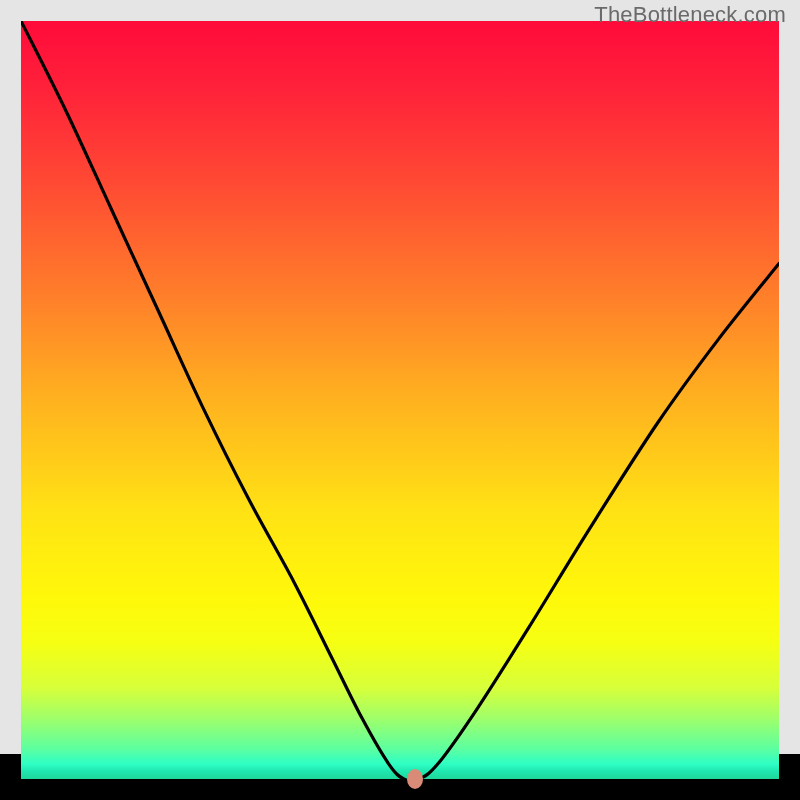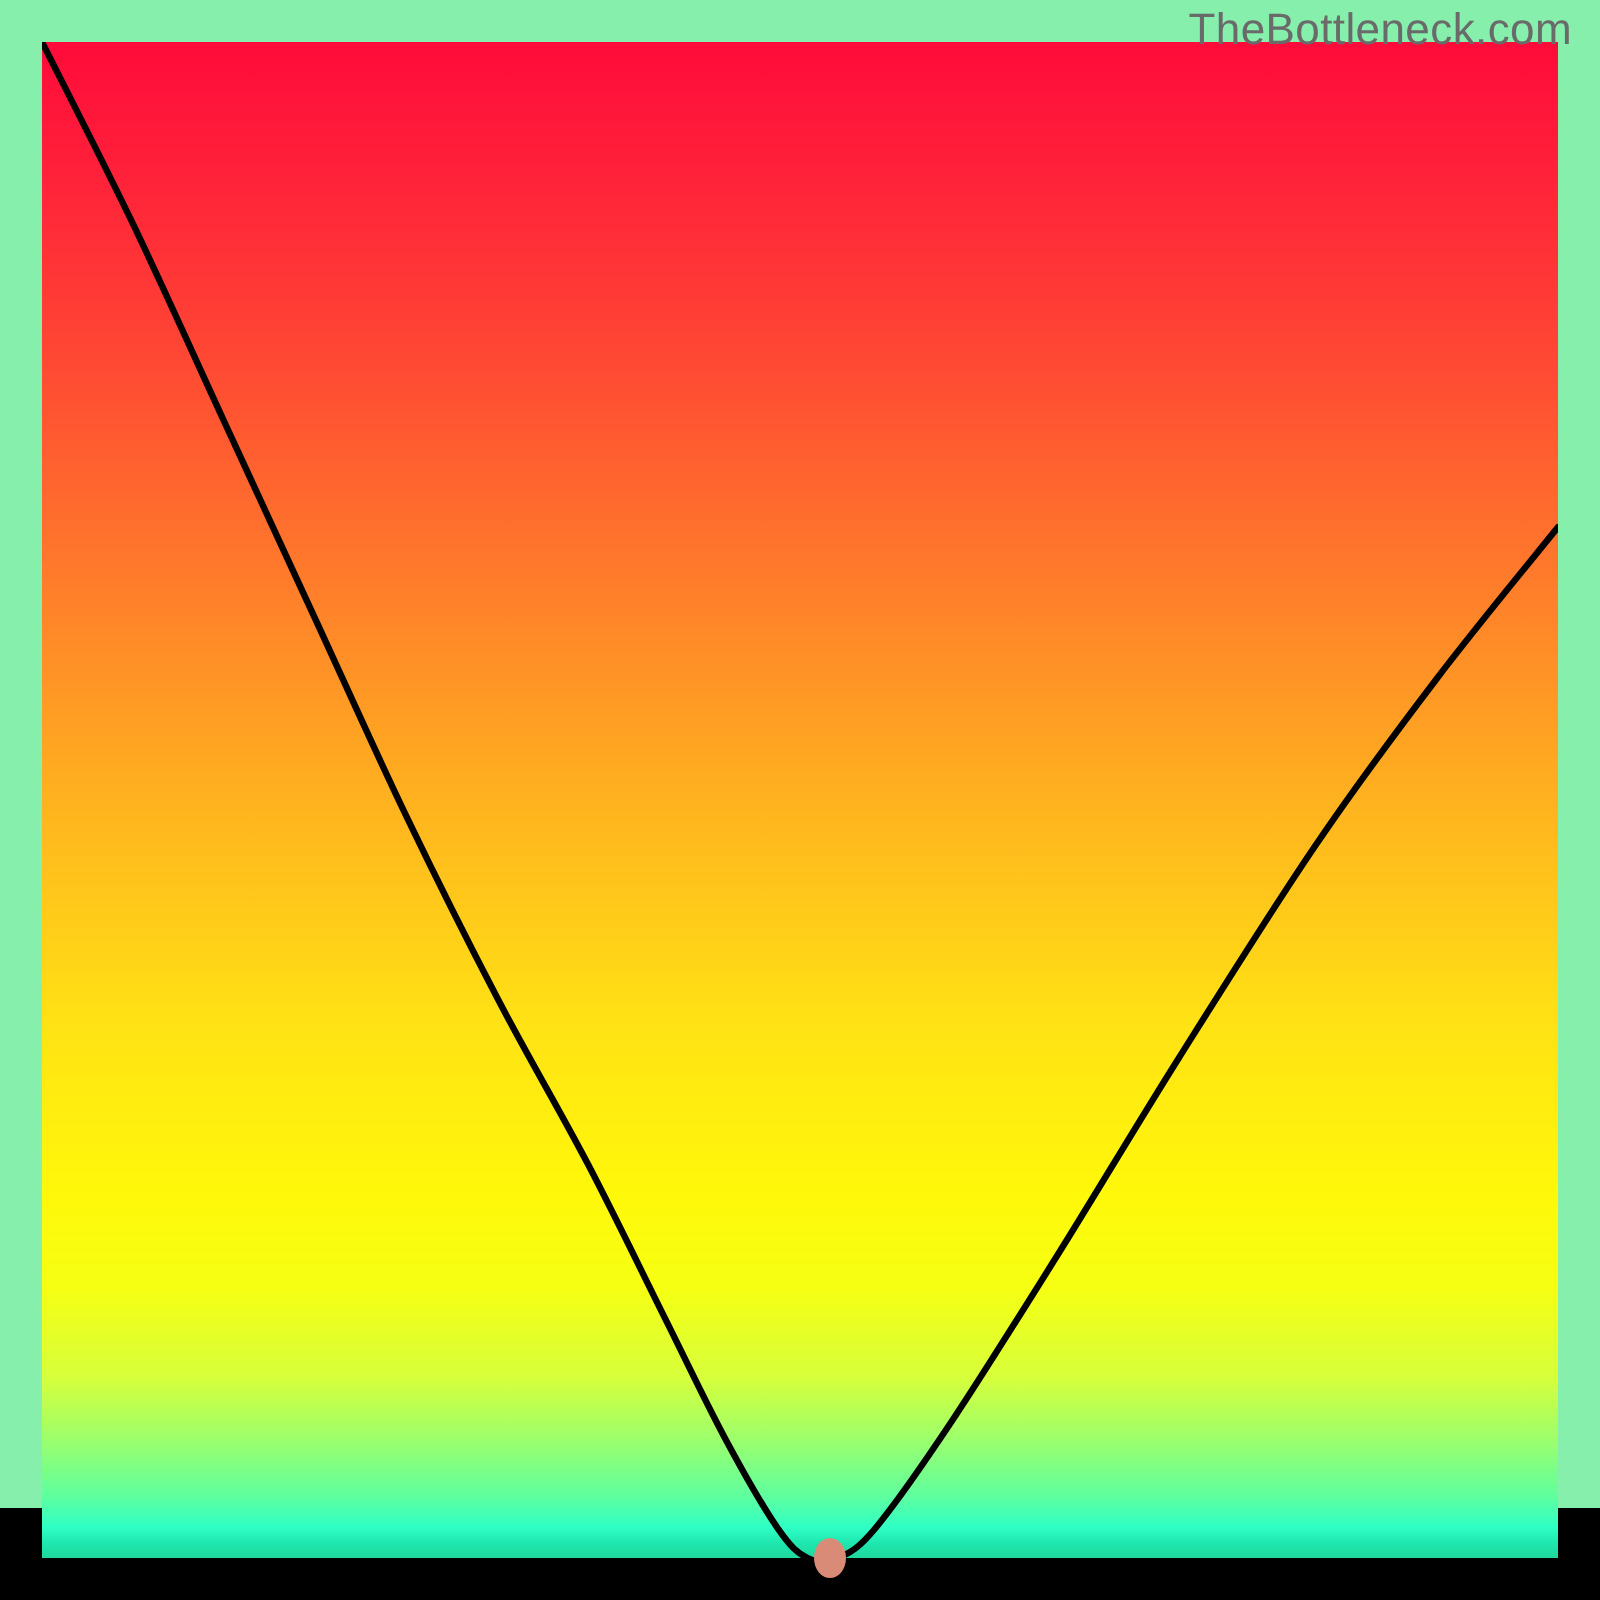--- a/index.html
+++ b/index.html
@@ -8,21 +8,21 @@
     width: 800px;
     height: 800px;
     background: #000;
     font-family: Arial, Helvetica, sans-serif;
     overflow: hidden;
   }
   .frame {
     position: relative;
     width: 800px;
     height: 754px;
-    background: #86efac;
+    background: #e5e5e5;
   }
   .watermark {
     position: absolute;
     top: 2px;
     right: 14px;
     color: #6a6a6a;
     font-size: 22px;
     letter-spacing: 0.2px;
     font-weight: 500;
     z-index: 20;

